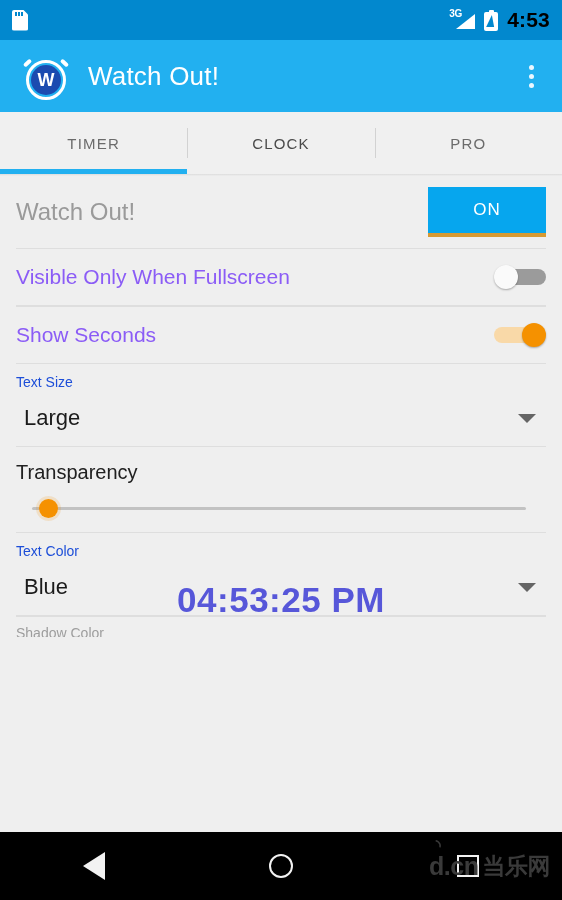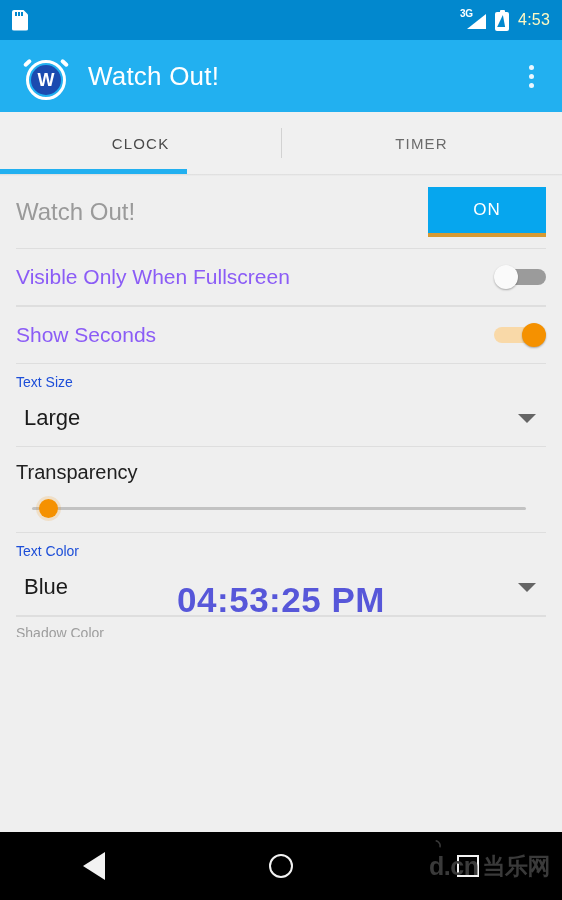--- a/index.html
+++ b/index.html
@@ -77,23 +77,23 @@
   }
   .battery .bolt {
     position: absolute; left: 3px; top: 5px;
     width: 0; height: 0;
     border-left: 4px solid transparent;
     border-right: 4px solid transparent;
     border-bottom: 12px solid #0288ce;
     transform: skewX(-8deg);
   }
   .sb-time {
-    color: #fef9c3;
-    font-size: 16px;
-    font-weight: normal;
+    color: #000000;
+    font-size: 21px;
+    font-weight: bold;
     letter-spacing: 0.2px;
   }
 
   
   .appbar {
     height: 72px;
     background: #22b0f0;
     display: flex;
     align-items: center;
     padding: 0 18px 0 22px;
@@ -423,25 +423,28 @@
     </div>
     <div class="app-title">Watch Out!</div>
     <div class="overflow">
       <i></i>
         <i></i>
         <i></i>
     </div>
   </div>
 
   <div class="tabs">
+    <div class="tab">
+      <span>TIMER</span>
+    </div>
     <div class="tab active">
       <span>CLOCK</span>
     </div>
     <div class="tab">
-      <span>TIMER</span>
+      <span>PRO</span>
     </div>
     <div class="tab-underline"></div>
   </div>
   <div class="tabs-shadow"></div>
 
   <div class="content">
 
     <div class="row row-master">
       <div class="row-label muted">Watch Out!</div>
       <div class="spacer"></div>

